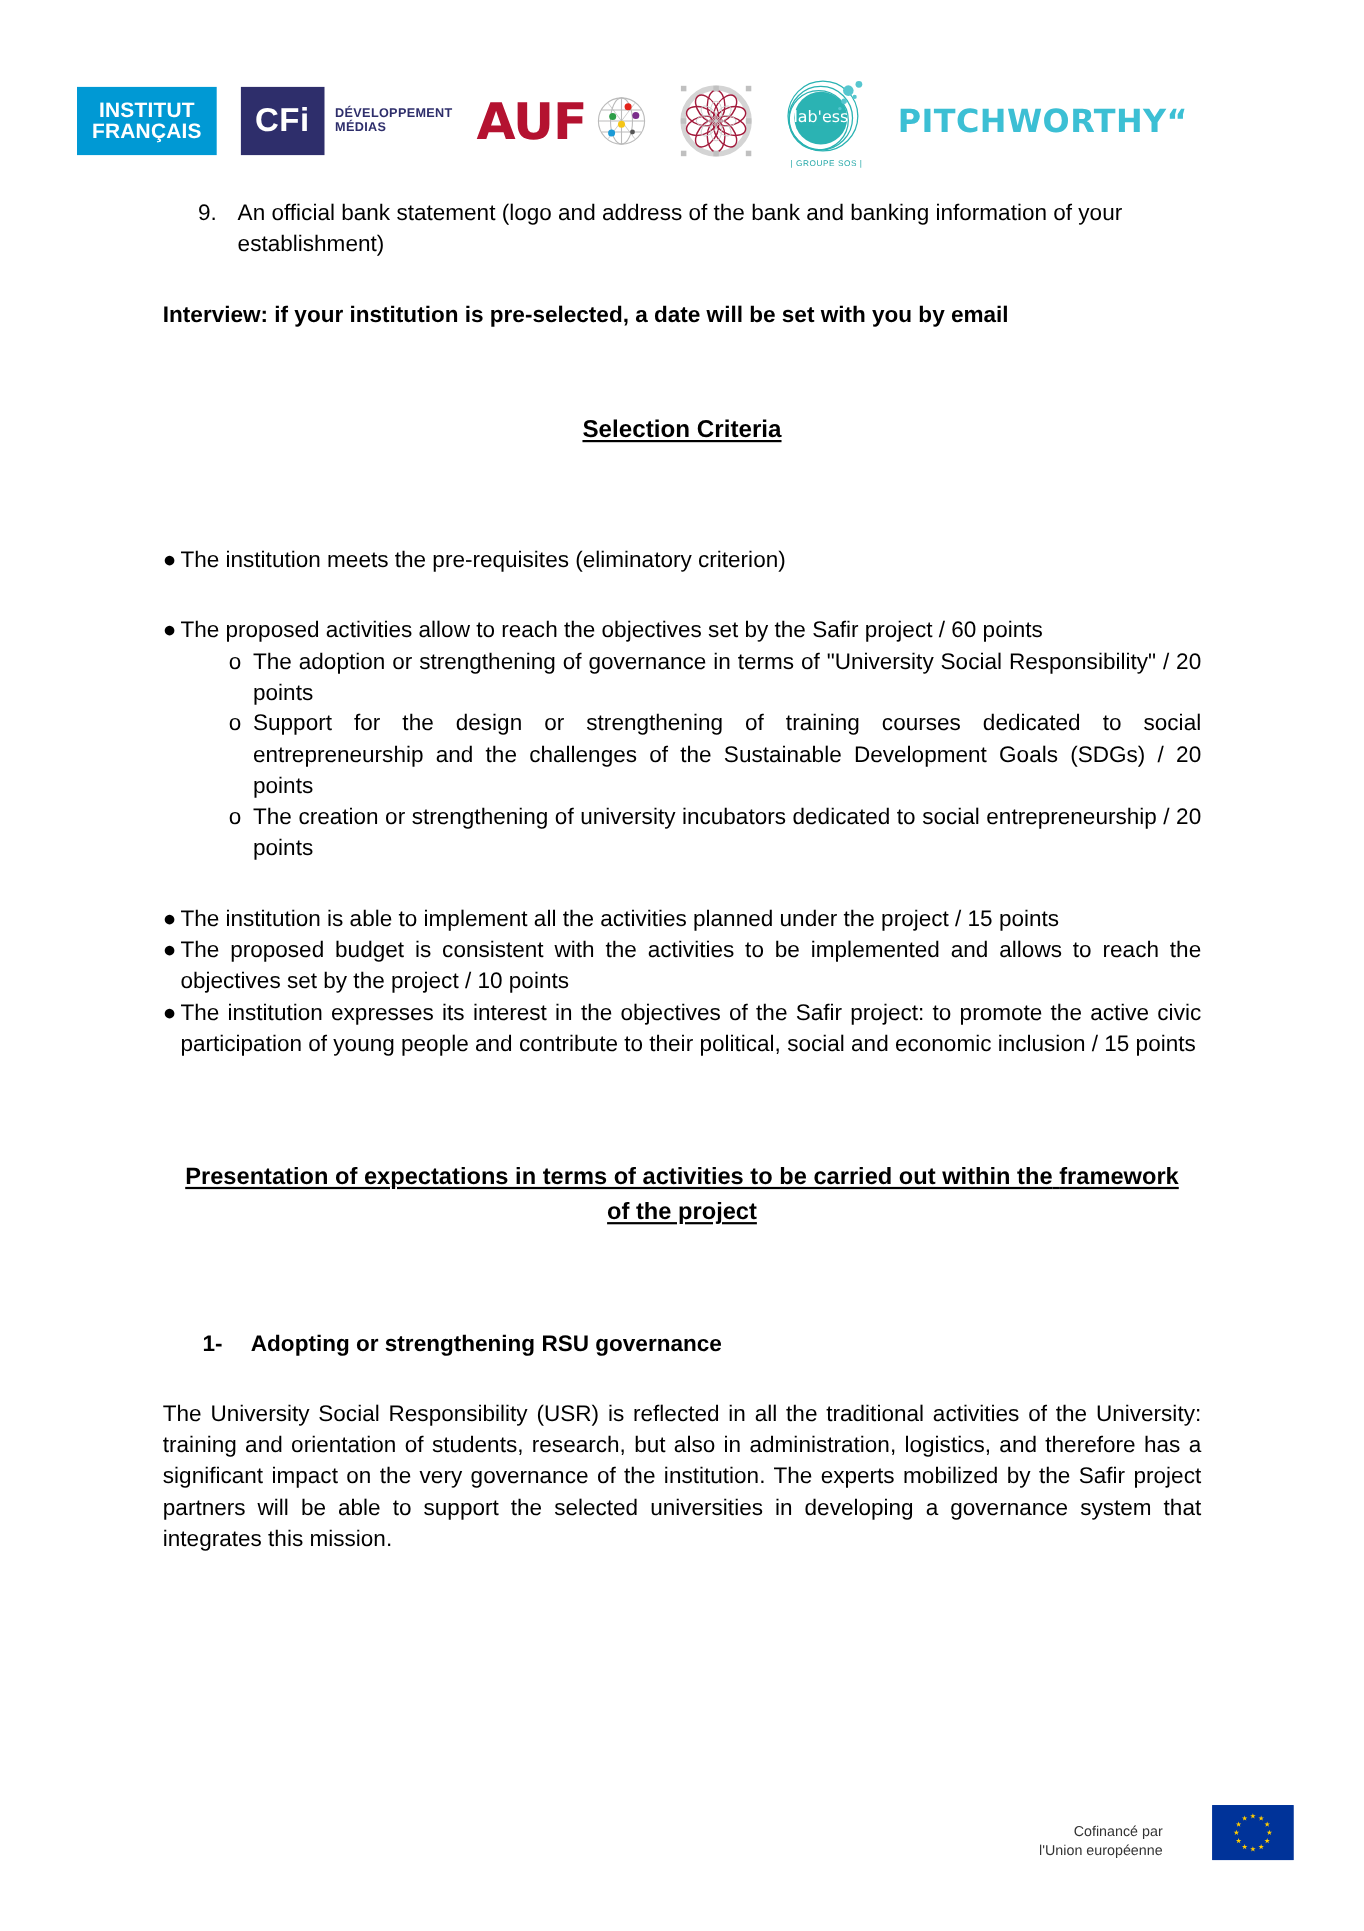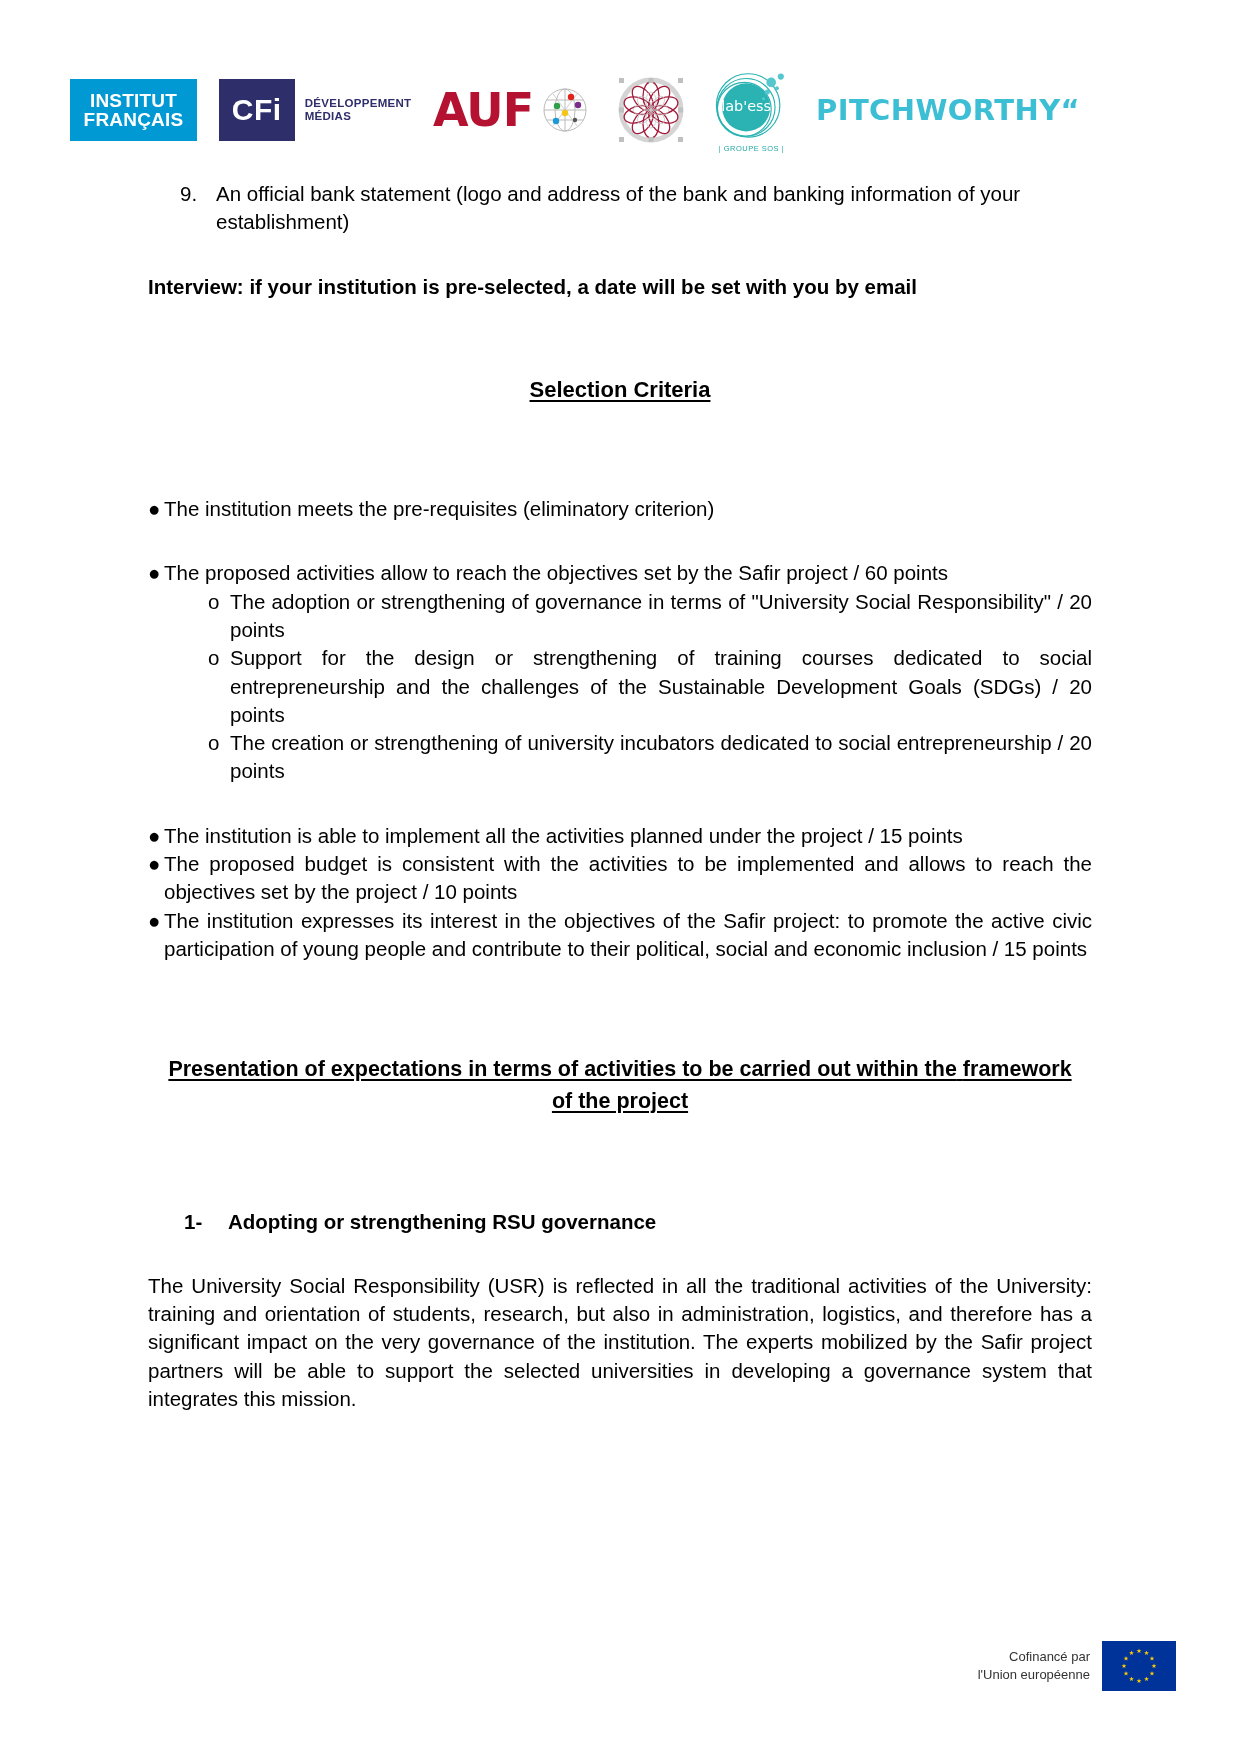--- a/index.html
+++ b/index.html
@@ -88,21 +88,21 @@
   .sub-item .otxt{ flex:1; text-align:justify; }
 
   .para{ text-align:justify; }
 
   .numbered-head{ margin-left:36px; display:flex; font-weight:bold; font-size:20.5px; }
   .numbered-head .nh-num{ flex:0 0 44px; }
 
   
   .footer{
     position:absolute; right:64px; bottom:64px;
-    display:flex; align-items:center;
+    display:flex; align-items:flex-end;gap:33px;
   }
   .footer-txt{
     text-align:right; font-size:13px; line-height:1.35; color:#333; margin-right:12px;
   }
   .eu-flag{
     width:74px; height:50px; background:#003399; position:relative;
   }
 </style>
 </head>
 <body>

